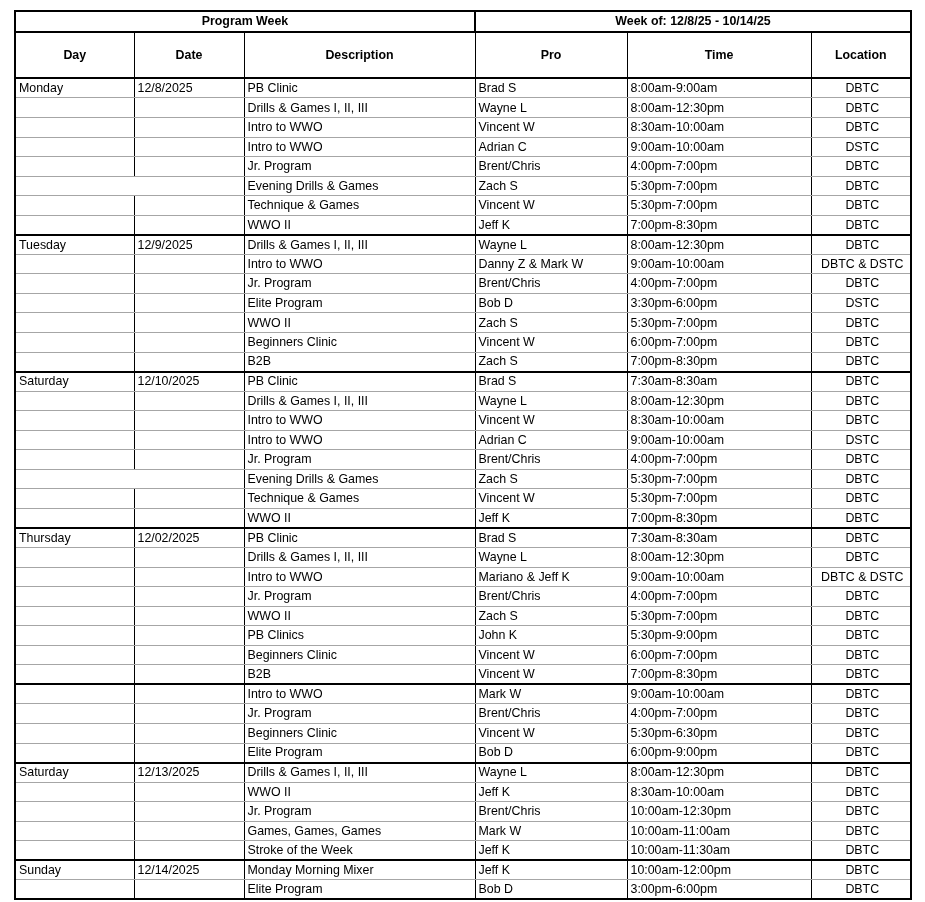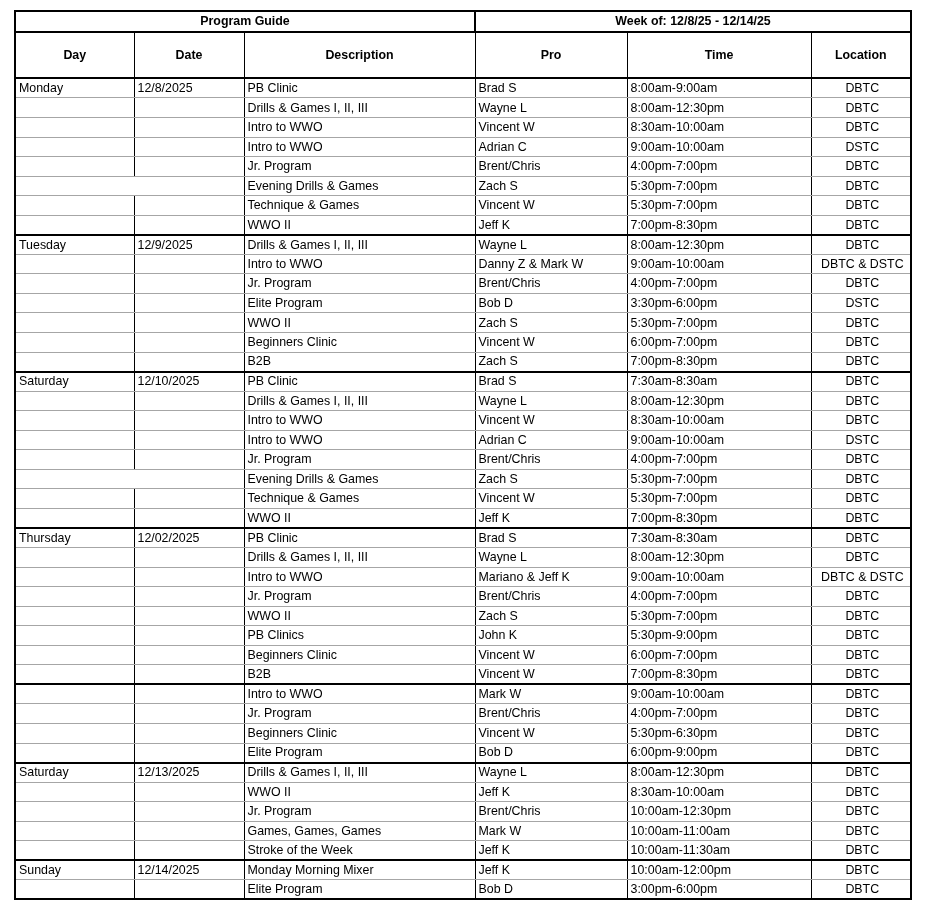--- a/index.html
+++ b/index.html
@@ -104,22 +104,22 @@
     <colgroup>
       <col class="c-day">
         <col class="c-date">
         <col class="c-desc">
       <col class="c-pro">
         <col class="c-time">
         <col class="c-loc">
     </colgroup>
     <thead>
       <tr class="title-row">
-        <td class="left-band" colspan="3">Program Guide</td>
-        <td colspan="3">Week of:  12/8/25 - 12/14/25</td>
+        <td class="left-band" colspan="3">Program Week</td>
+        <td colspan="3">Week of:  12/8/25 - 10/14/25</td>
       </tr>
       <tr class="colhead-row">
         <td>Day</td>
         <td>Date</td>
         <td>Description</td>
         <td>Pro</td>
         <td>Time</td>
         <td>Location</td>
       </tr>
     </thead>

